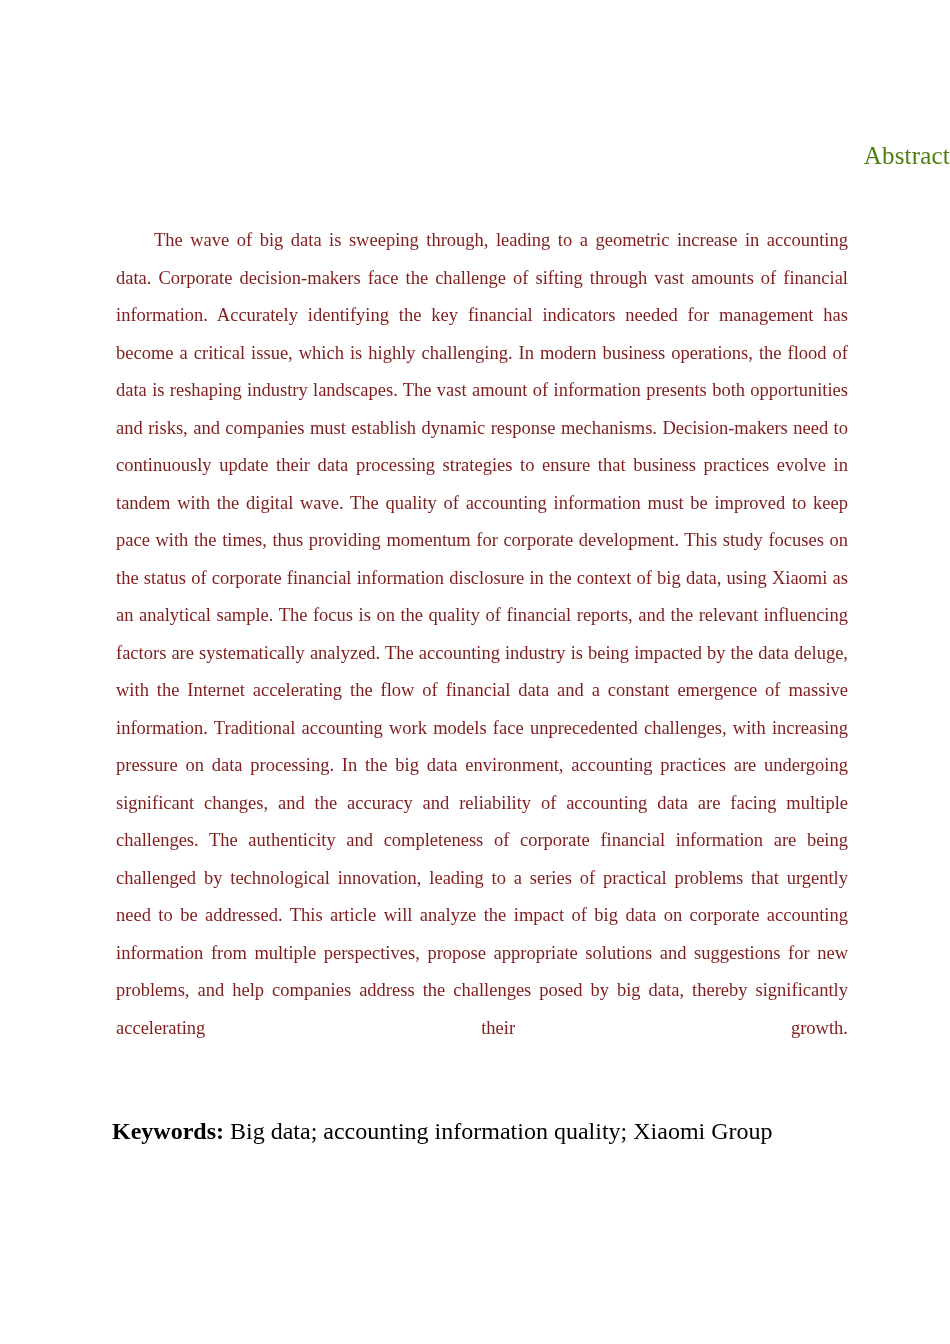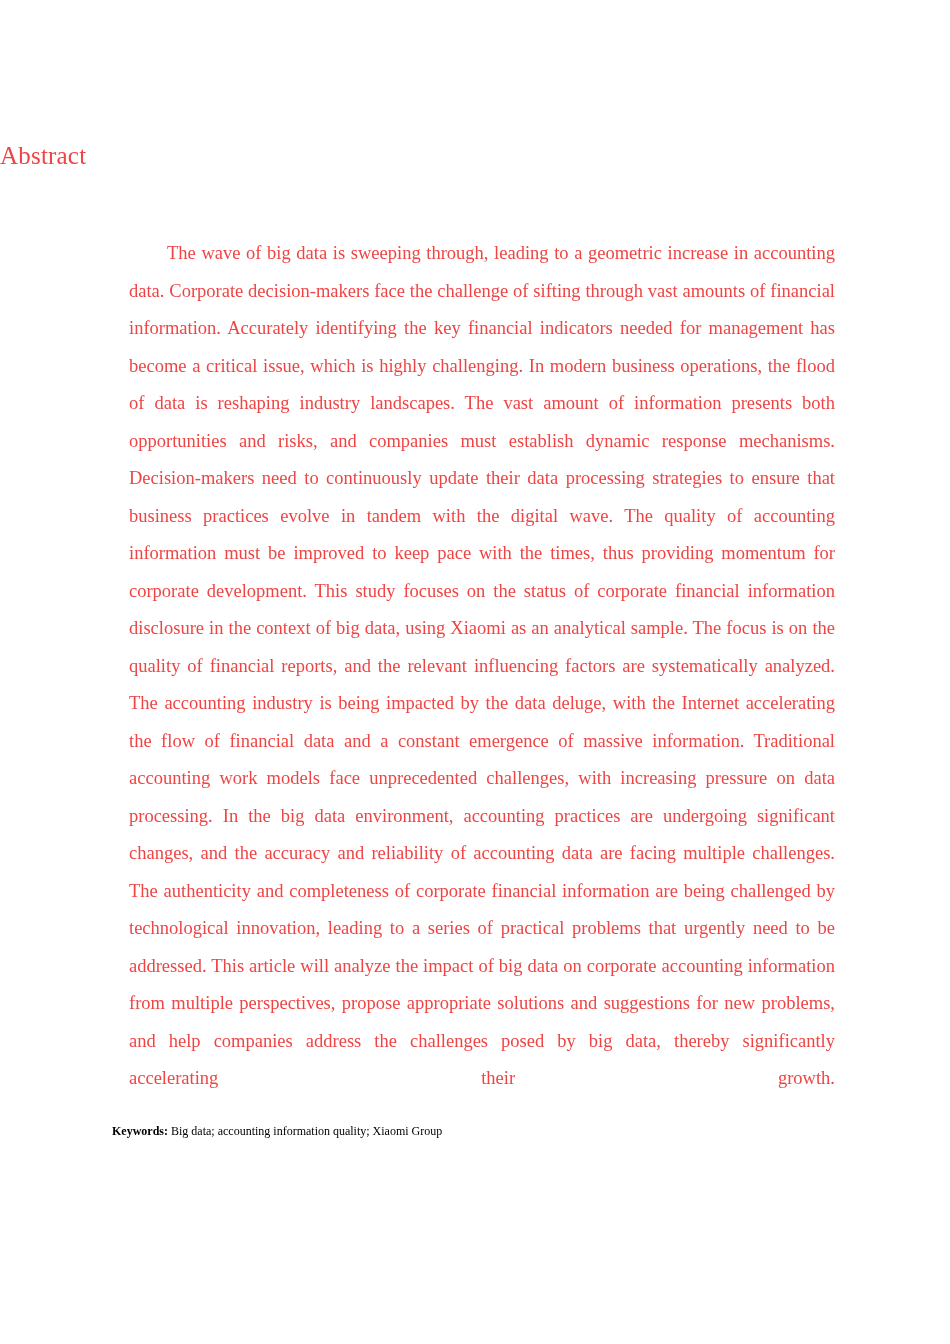--- a/index.html
+++ b/index.html
@@ -18,61 +18,61 @@
     font-family: "Liberation Serif", "DejaVu Serif", serif;
     color: #000000;
     -webkit-font-smoothing: antialiased;
   }
 
   .page-title {
     position: absolute;
     top: 122px;
     left: 0;
     width: 950px;
-    text-align: left;
+    text-align: right;
     font-family: "Liberation Serif", "DejaVu Serif", serif;
     font-size: 25px;
     font-weight: 400;
     line-height: 34px;
     letter-spacing: 0.2px;
-    color: #ef4444;
+    color: #4d7c0f;
   }
 
   .abstract-body {
     position: absolute;
     top: 218px;
     left: 112px;
     width: 740px;
   }
 
   .abstract-paragraph {
-    margin: 17px;
+    margin: 4px;
     text-align: justify;
     text-justify: inter-word;
     text-indent: 38px;
     font-size: 18.5px;
     line-height: 37.5px;
-    color: #ef4444;
+    color: #7f1d1d;
     hyphens: none;
     word-spacing: 0.2px;
   }
 
   
   .abstract-paragraph::after {
     content: "";
     display: inline-block;
     width: 100%;
   }
 
   .keywords-line {
     position: absolute;
     top: 1116px;
     left: 112px;
     width: 740px;
-    font-size: 12px;
+    font-size: 24px;
     line-height: 30px;
     color: #000000;
     text-align: left;
   }
 
   .keywords-label {
     font-weight: 700;
   }
 
   .keywords-value {

